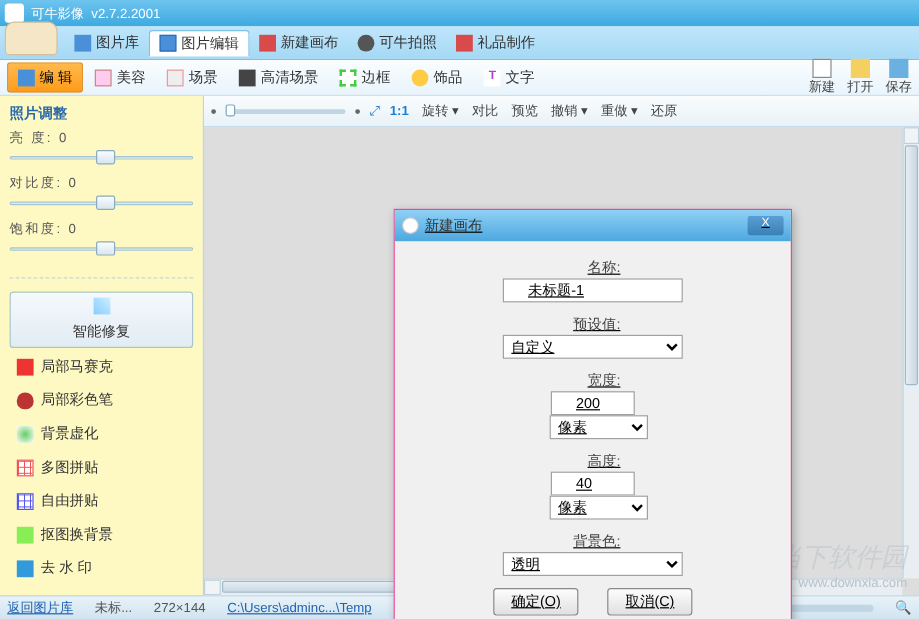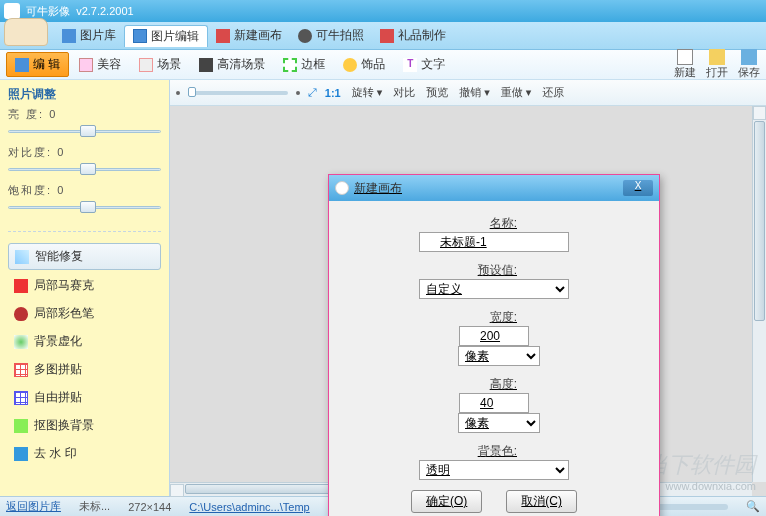--- a/index.html
+++ b/index.html
@@ -34,21 +34,21 @@
 .adjust { padding: 6px 8px; font-size: 12px; color: #333; }
 .adjust .hd { color: #2a6aa8; font-weight: bold; margin-bottom: 4px; }
 .slrow { margin-bottom: 6px; }
 .slrow .lbl { font-size: 11px; color: #555; margin-bottom: 1px; letter-spacing: 2px; }
 .slider { width: 100%; height: 16px; position: relative; }
 .slider .track { position: absolute; top: 7px; left: 0; right: 0; height: 3px; background: linear-gradient(#c8dce8, #e8f2f8); border: 1px solid #a5c5d8; border-radius: 2px; }
 .slider .thumb { position: absolute; top: 2px; width: 16px; height: 12px; background: linear-gradient(#fafcfe, #d8e6ef); border: 1px solid #8aaac0; border-radius: 2px; left: 72px; }
 .sep { margin: 4px 8px; border-top: 1px dashed #c5d6e2; }
 .toollist { padding: 4px 0; }
 .toolbtn { margin: 3px 8px; padding: 4px 6px; display: flex; align-items: center; gap: 6px; font-size: 12px; color: #333; cursor: pointer; }
-.toolbtn.active { background: linear-gradient(#f5f9fc, #e1ecf3); border: 1px solid #a8c5d6; border-radius: 3px; }
+.toolbtn.active { background: linear-gradient(#f5f9fc, #e1ecf3); border: 1px solid #a8c5d6; border-radius: 3px; flex-direction: column; }
 .toolbtn .ic { width: 14px; height: 14px; display: inline-block; }
 
 
 .canvasarea { flex: 1; display: flex; flex-direction: column; background: #ececec; position: relative; }
 .canvastools { height: 26px; background: linear-gradient(#fafcfd, #e8f2f8); border-bottom: 1px solid #c7dce8; display: flex; align-items: center; padding: 0 6px; gap: 8px; font-size: 11px; color: #444; }
 .canvastools .grp { display: flex; align-items: center; gap: 3px; cursor: pointer; }
 .zoomtrack { width: 100px; height: 4px; background: #c0d6e4; border-radius: 2px; position: relative; }
 .zoomtrack .zt { position: absolute; width: 8px; height: 10px; background: #fff; border: 1px solid #7aa8c5; top: -4px; left: 0; border-radius: 2px; }
 .ratio { color: #1a7fd4; font-weight: bold; }
 .canvas-main { flex: 1; background: #ddd; }

